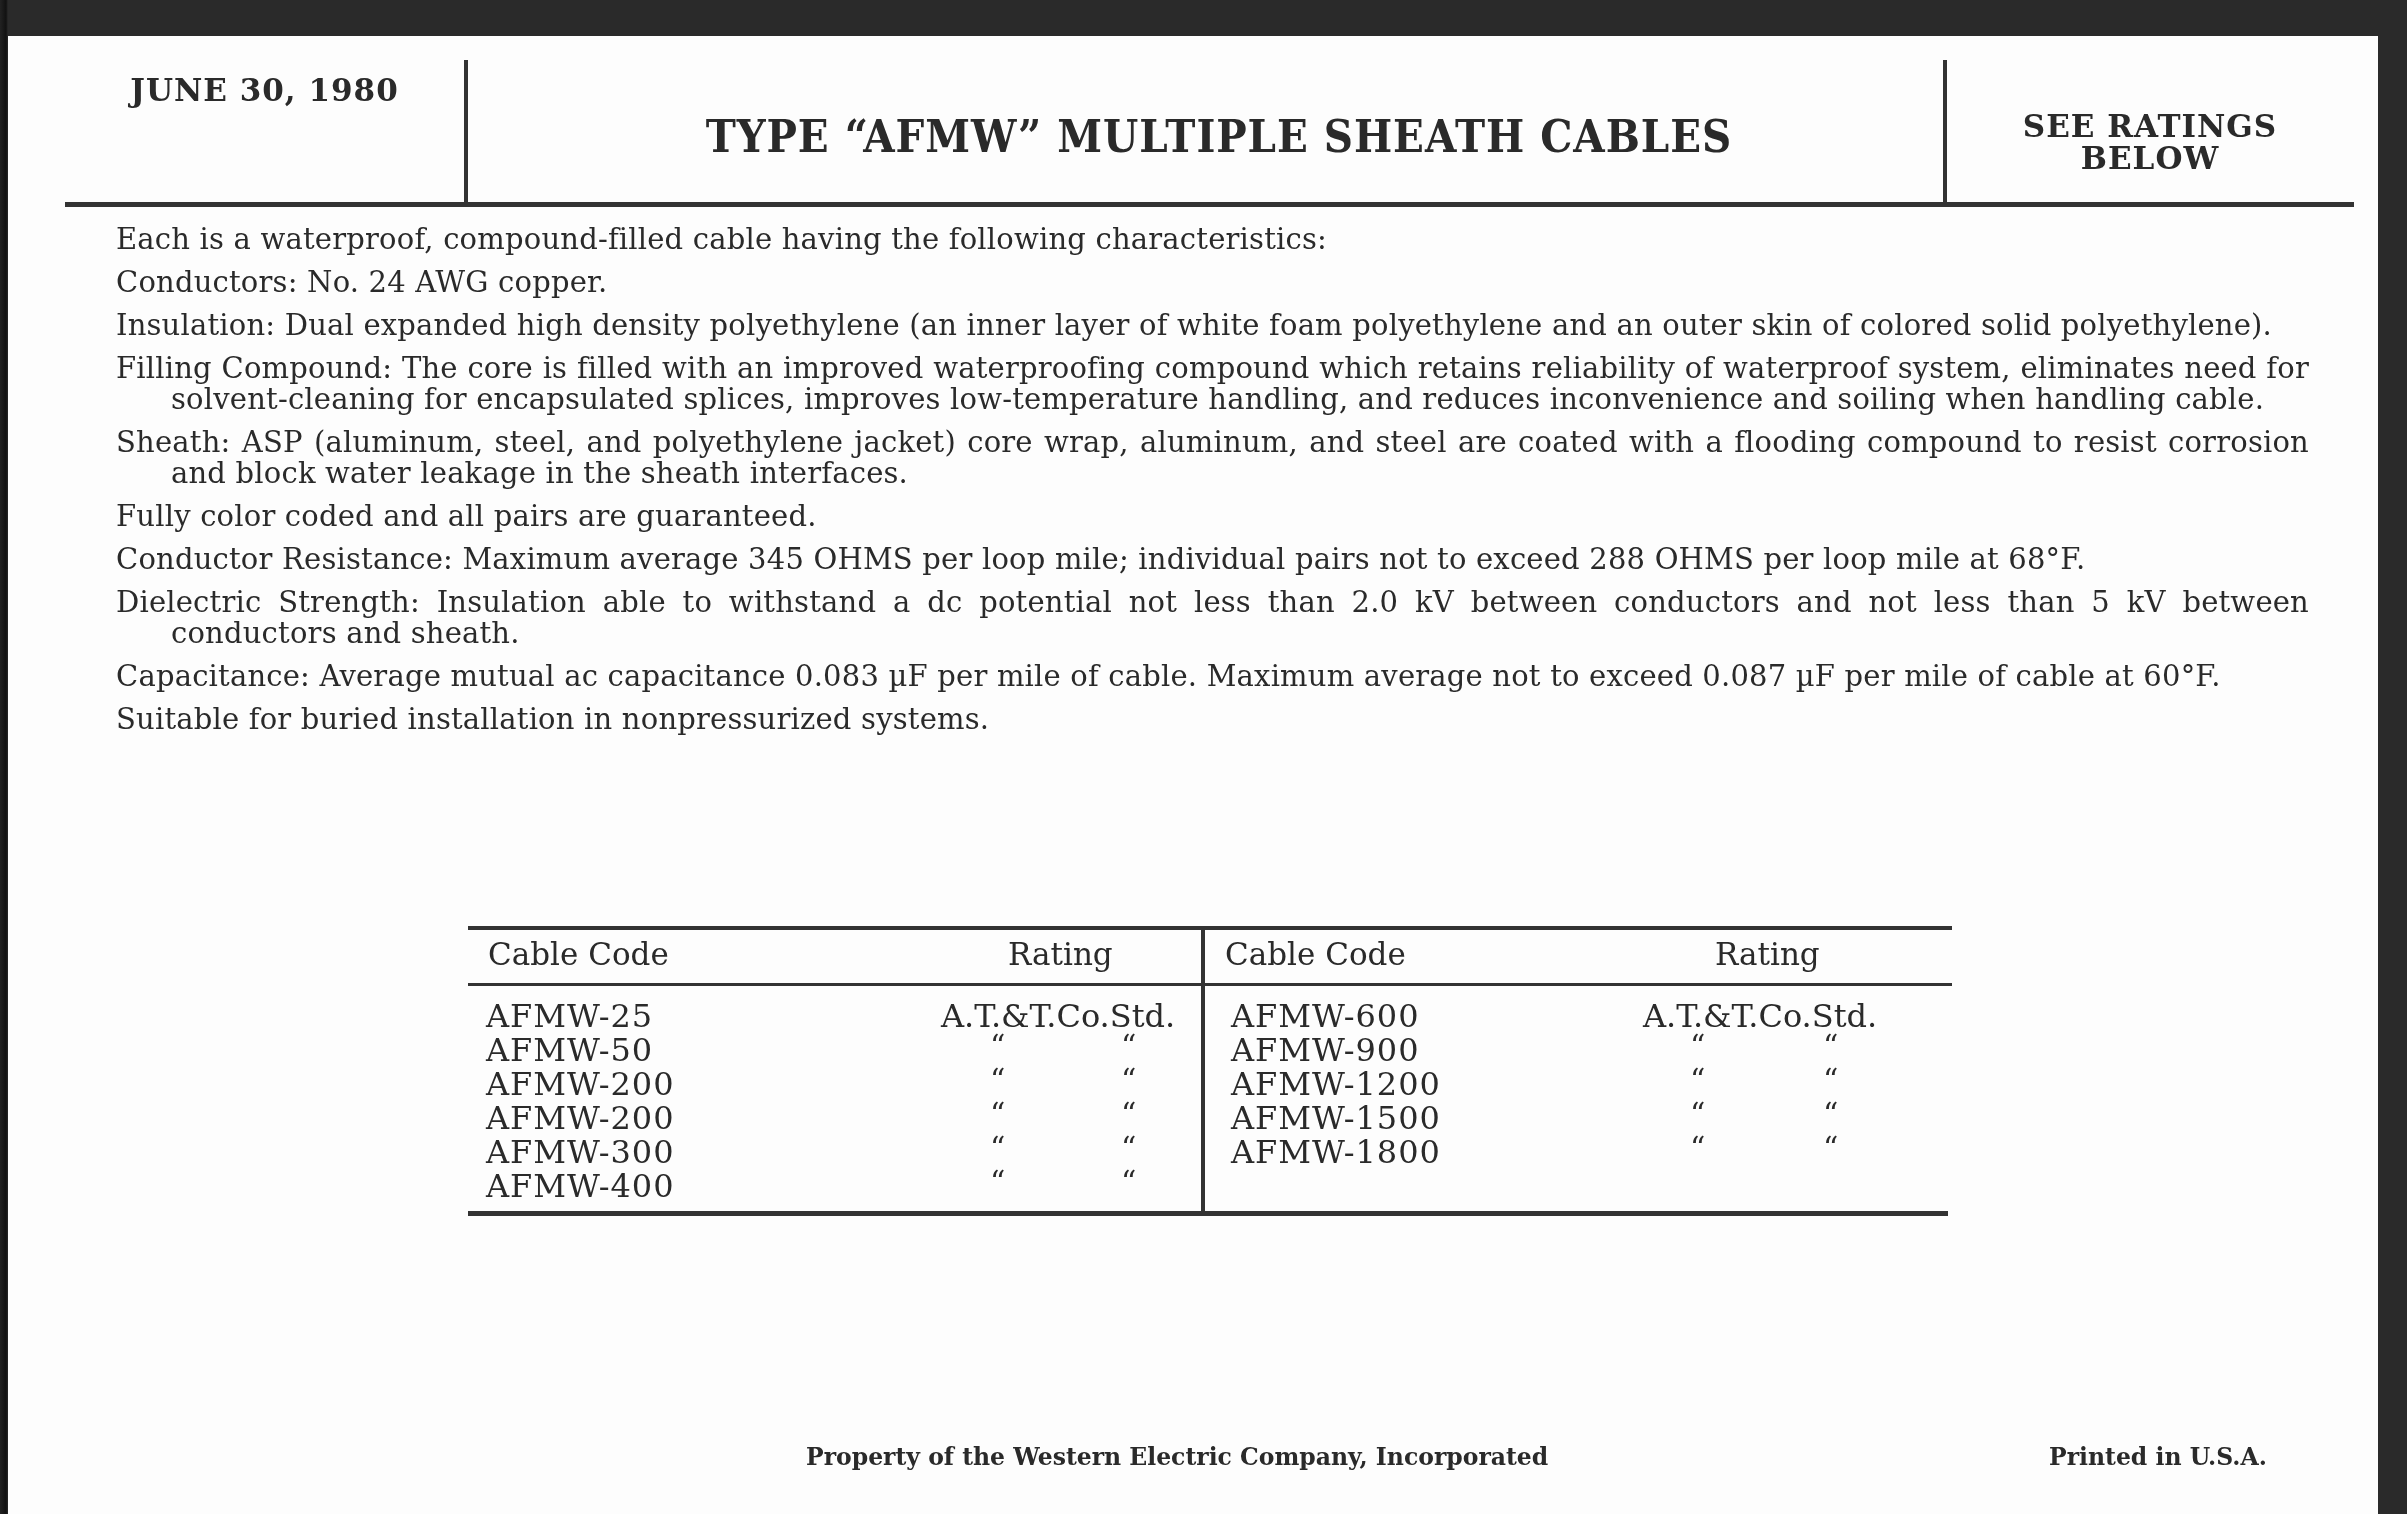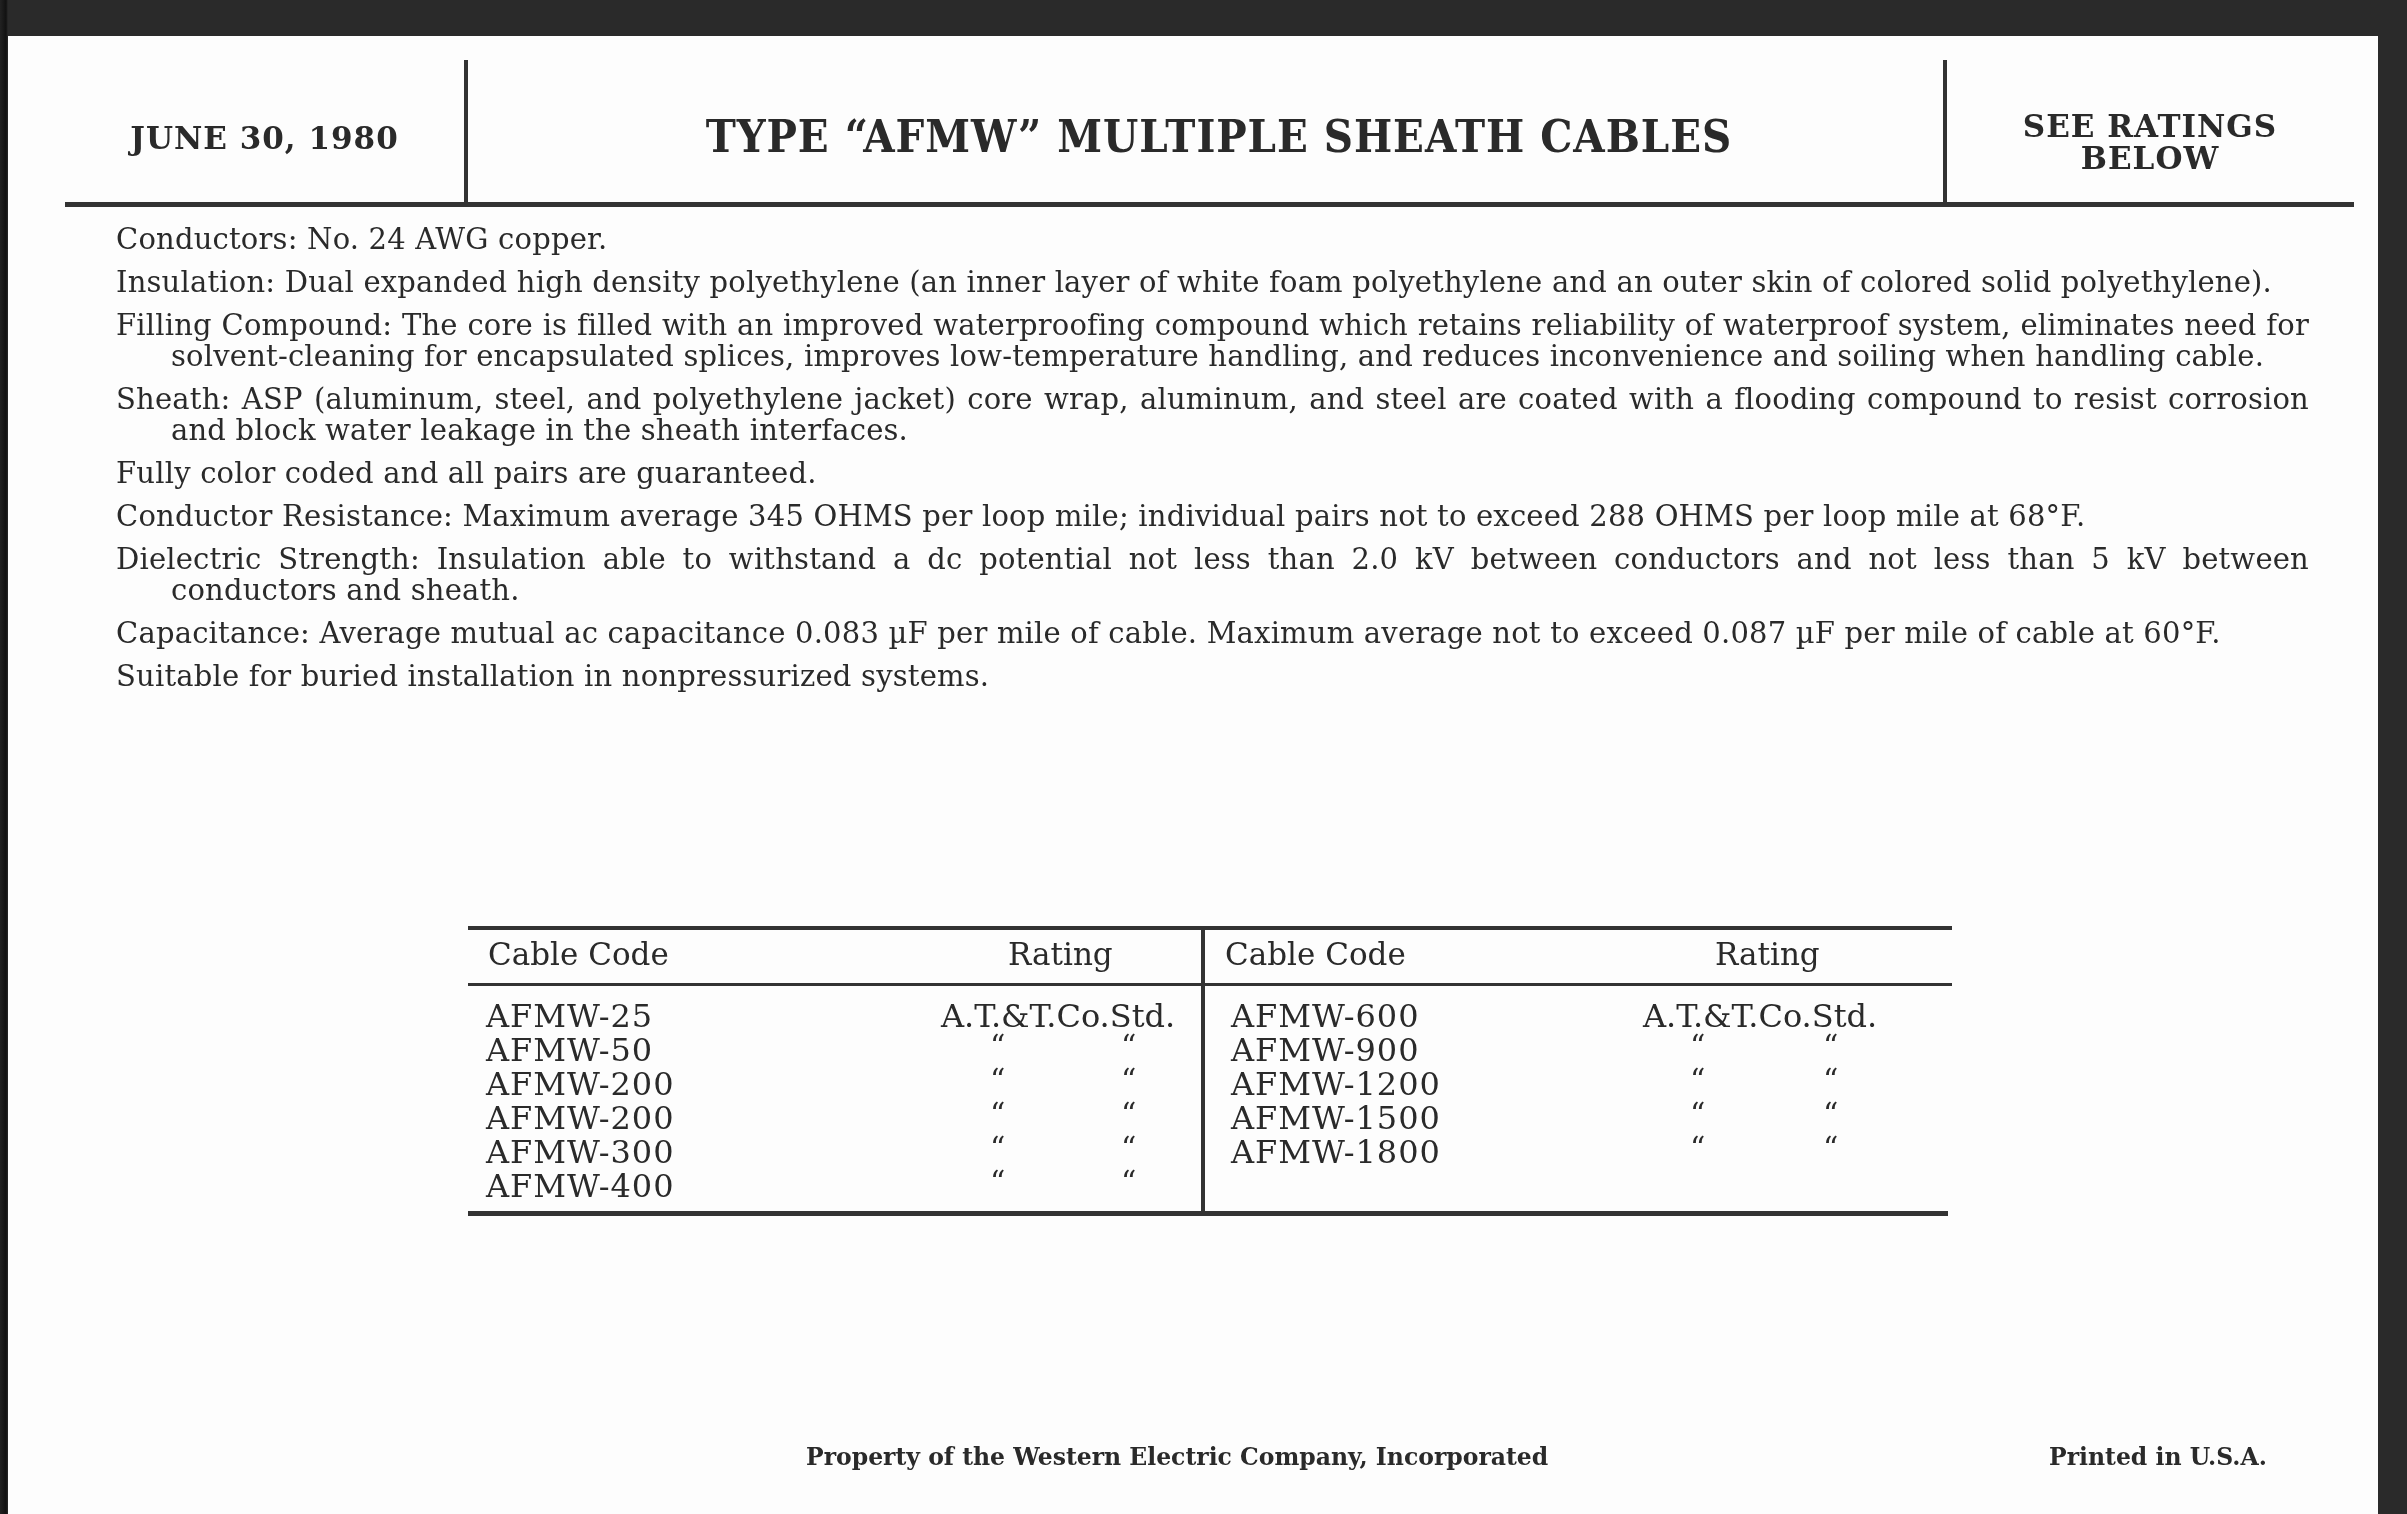--- a/index.html
+++ b/index.html
@@ -29,21 +29,21 @@
     width: 2289px; height: 5px; background: #333;
   }
   .header-vrule {
     position: absolute; top: 24px; width: 4px; height: 145px; background: #333;
   }
   .header-vrule.v1 { left: 456px; }
   .header-vrule.v2 { left: 1935px; }
 
   .date-cell {
     position: absolute; left: 57px; top: 24px; width: 399px; height: 143px;
-    display: flex; align-items: center; justify-content: center;
+    display: flex; align-items: flex-start; justify-content: center;
   }
   .date-text {
     font-family: "DejaVu Serif", serif; font-weight: bold; font-size: 31px;
     letter-spacing: 1px; padding-top: 12px;
   }
   .title-cell {
     position: absolute; left: 460px; top: 24px; width: 1475px; height: 143px;
     display: flex; justify-content: center; padding-left: 13px;
   }
   .title-text {
@@ -149,20 +149,21 @@
   <div class="header-vrule v2"></div>
   <div class="ratings-cell">
     <div class="ratings-wrap">
       <div class="ratings-line">SEE RATINGS</div>
       <div class="ratings-line">BELOW</div>
     </div>
   </div>
   <div class="header-rule"></div>
 
   <div class="body-text">
+    <p class="para nowrap-just">Each is a waterproof, compound-filled cable having the following characteristics:</p>
     <p class="para nowrap-just">Conductors: No. 24 AWG copper.</p>
     <p class="para">Insulation: Dual expanded high density polyethylene (an inner layer of white foam polyethylene and an outer skin of colored solid polyethylene).</p>
     <p class="para">Filling Compound: The core is filled with an improved waterproofing compound which retains reliability of waterproof system, eliminates need for solvent-cleaning for encapsulated splices, improves low-temperature handling, and reduces inconvenience and soiling when handling cable.</p>
     <p class="para">Sheath: ASP (aluminum, steel, and polyethylene jacket) core wrap, aluminum, and steel are coated with a flooding compound to resist corrosion and block water leakage in the sheath interfaces.</p>
     <p class="para nowrap-just">Fully color coded and all pairs are guaranteed.</p>
     <p class="para">Conductor Resistance: Maximum average 345 OHMS per loop mile; individual pairs not to exceed 288 OHMS per loop mile at 68°F.</p>
     <p class="para">Dielectric Strength: Insulation able to withstand a dc potential not less than 2.0 kV between conductors and not less than 5 kV between conductors and sheath.</p>
     <p class="para nowrap-just">Capacitance: Average mutual ac capacitance 0.083 µF per mile of cable. Maximum average not to exceed 0.087 µF per mile of cable at 60°F.</p>
     <p class="para nowrap-just">Suitable for buried installation in nonpressurized systems.</p>
   </div>

